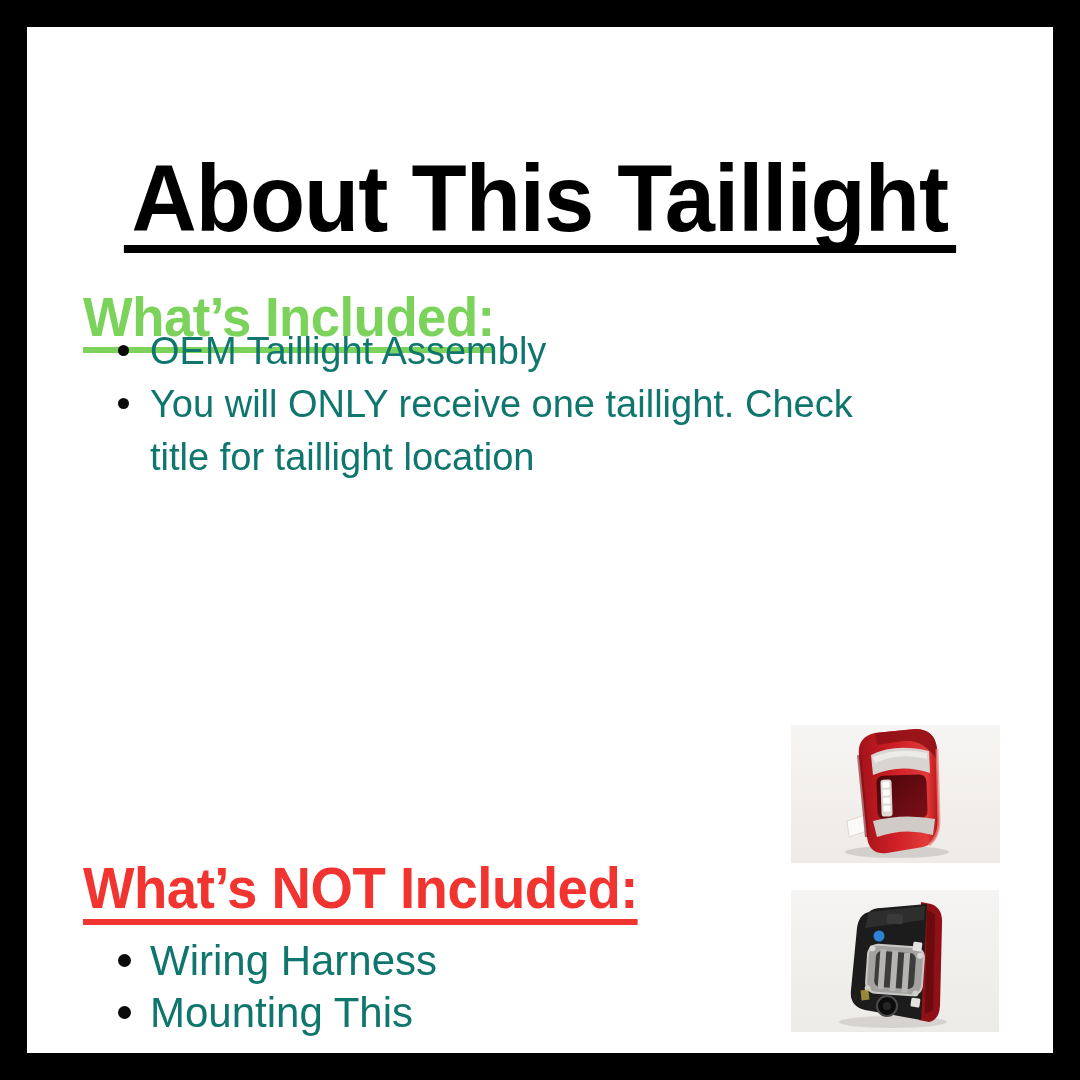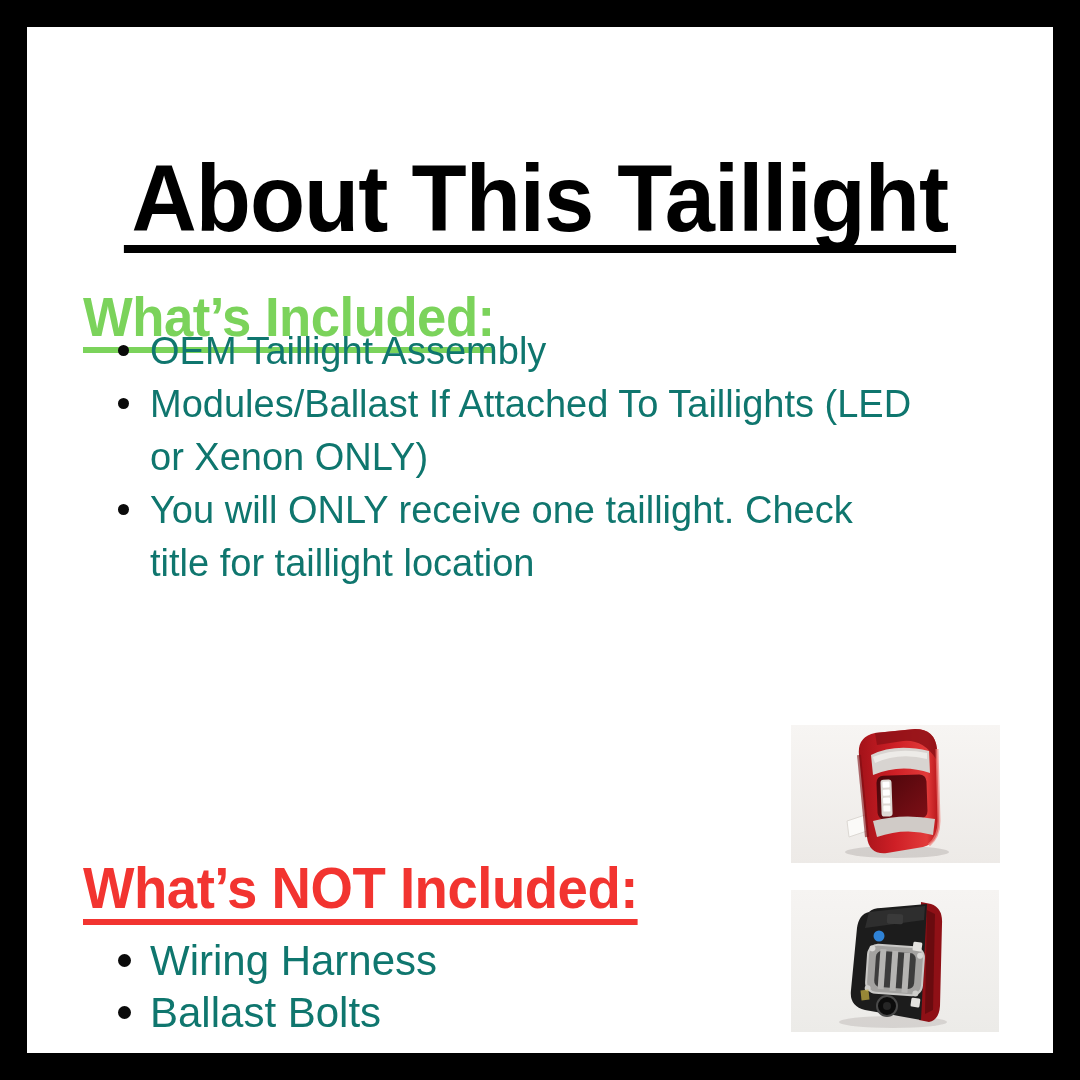--- a/index.html
+++ b/index.html
@@ -69,31 +69,29 @@
   <div class="page">
 
     <div class="title-row">
       <h1 class="title">About This Taillight</h1>
     </div>
 
     <h2 class="sec-h h-green">What’s Included:</h2>
 
     <div class="list list-included">
       <div class="li">OEM Taillight Assembly</div>
-      <div class="li">Modules/Ballast If Attached To Taillights (LED
-or Xenon ONLY)</div>
       <div class="li">You will ONLY receive one taillight. Check
 title for taillight location</div>
     </div>
 
     <h2 class="sec-h h-red">What’s NOT Included:</h2>
 
     <div class="list list-not">
       <div class="li">Wiring Harness</div>
-      <div class="li">Ballast Bolts</div>
+      <div class="li">Mounting This</div>
     </div>
 
     <figure class="photo photo1">
       <svg width="209" height="138" viewBox="0 0 209 138">
         <defs>
           <linearGradient id="p1bg" x1="0" y1="0" x2="0" y2="1">
             <stop offset="0" stop-color="#f7f5f3"></stop>
               <stop offset="1" stop-color="#edeae7"></stop>
           </linearGradient>
           <linearGradient id="p1red" x1="0" y1="0" x2="1" y2="0">

